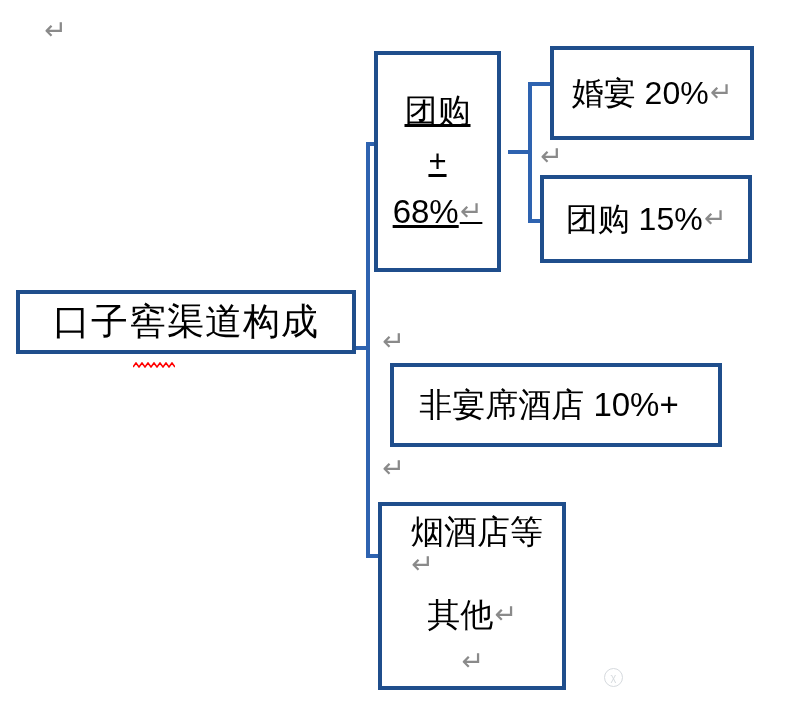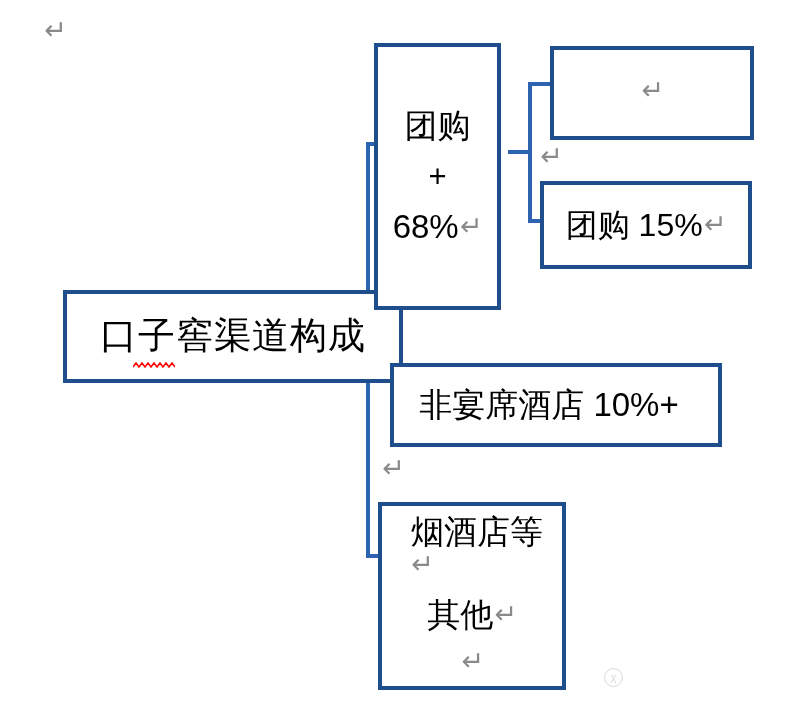--- a/index.html
+++ b/index.html
@@ -22,31 +22,31 @@
     color:#000000;
     white-space:nowrap;
     z-index:3;
   }
   .box .line{
     display:flex;align-items:baseline;justify-content:center;
     line-height:1.15;
   }
 
   
-  #box-root{left:16px;top:290px;width:340px;height:93px;margin-left:47px;}
+  #box-root{left:16px;top:290px;width:340px;height:64px;}
   #box-root .line{font-size:37px;letter-spacing:1px;}
 
-  #box-group{left:374px;top:43px;width:127px;height:267px;}
+  #box-group{left:374px;top:51px;width:127px;height:221px;text-decoration:underline;}
   #box-group .line{font-size:33px;margin:6px 0;}
   #box-group .line.plus{font-size:31px;margin:8px 0;}
 
   #box-wedding{left:550px;top:46px;width:204px;height:94px;}
   #box-wedding .line{font-size:32px;}
 
-  #box-groupbuy{left:540px;top:175px;width:212px;height:88px;margin-top:6px;}
+  #box-groupbuy{left:540px;top:175px;width:212px;height:88px;}
   #box-groupbuy .line{font-size:32px;}
 
   #box-hotel{left:390px;top:363px;width:332px;height:84px;text-align:center;}
   #box-hotel .line{font-size:33px;position:relative;left:-7px;}
 
   #box-other{left:378px;top:502px;width:188px;height:188px;}
   #box-other .line{font-size:33px;margin:7px 0;}
   #box-other .line.l1{position:relative;left:4px;flex-direction:column;}
 
   
@@ -115,20 +115,21 @@
     <span class="line">团购</span>
     <span class="line plus">+</span>
     <span class="line">
       <span>68%</span>
       <span class="pilcrow pc-inline">↵</span>
     </span>
   </div>
 
   <div class="box" id="box-wedding">
     <span class="line">
+      <span>婚宴 20%</span>
       <span class="pilcrow pc-inline">↵</span>
     </span>
   </div>
 
   <div class="box" id="box-groupbuy">
     <span class="line">
       <span>团购 15%</span>
       <span class="pilcrow pc-inline">↵</span>
     </span>
   </div>

